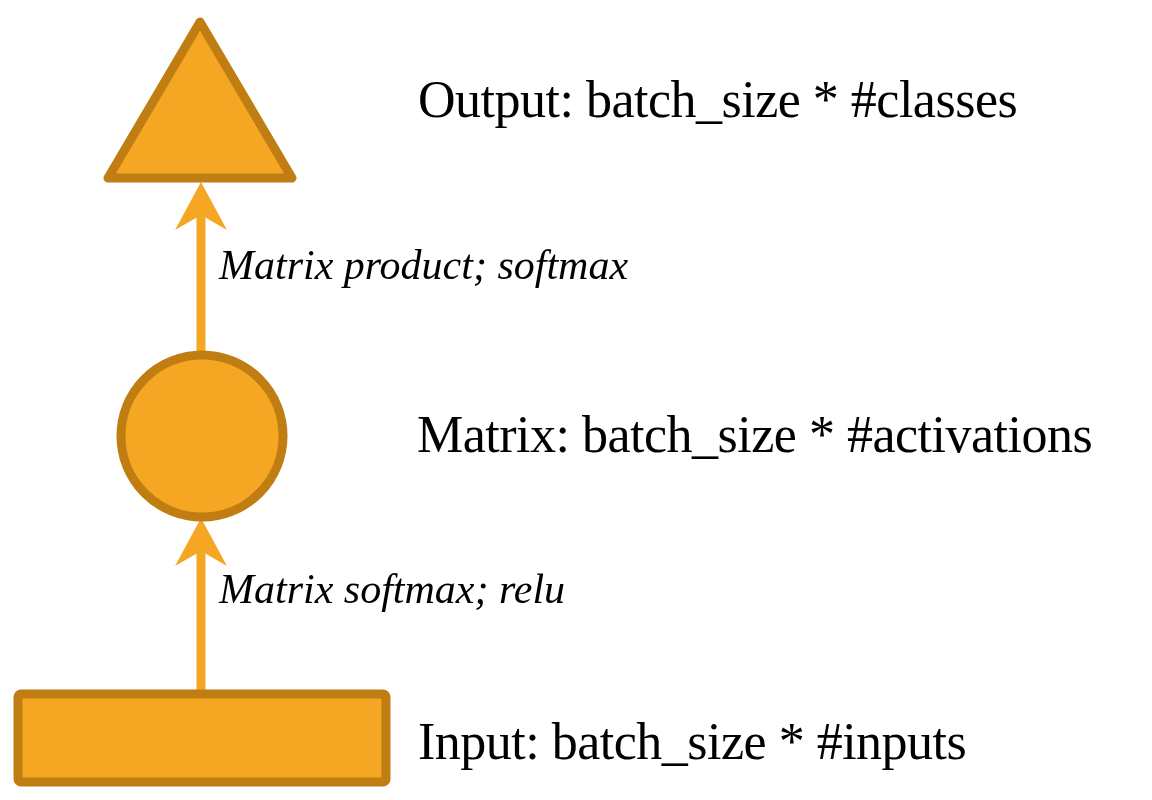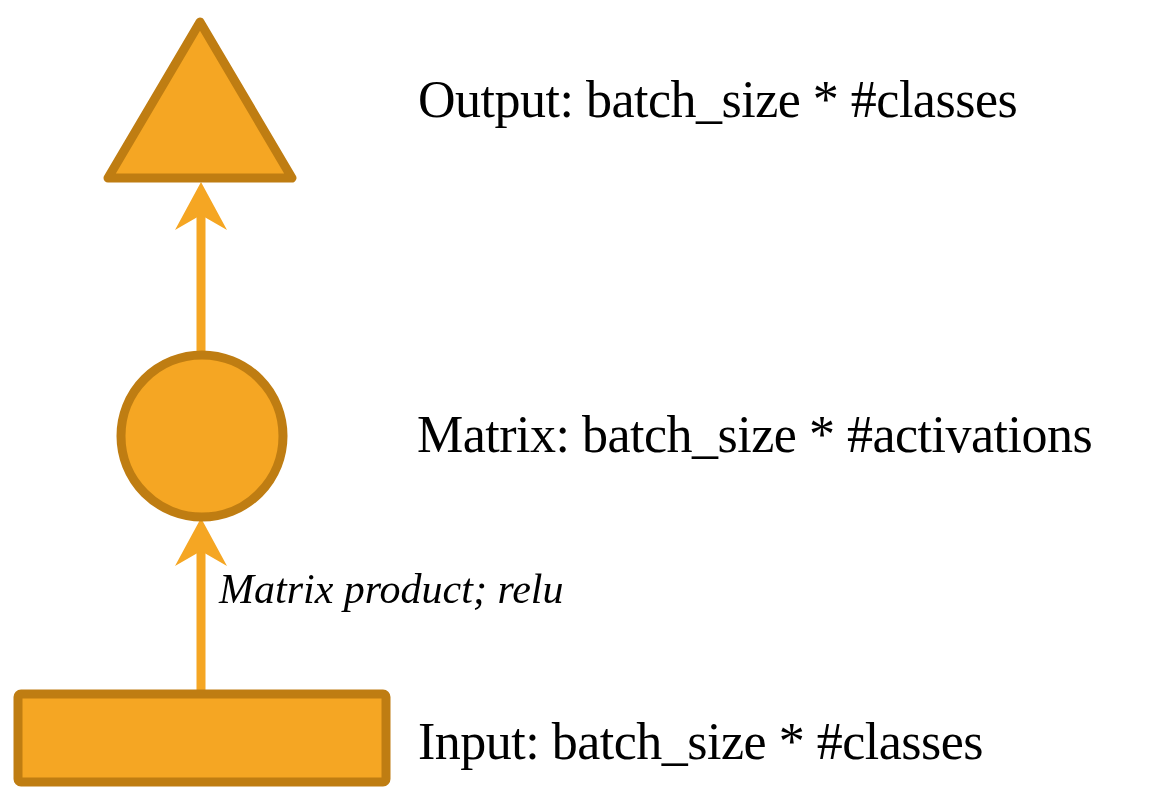--- a/index.html
+++ b/index.html
@@ -72,18 +72,19 @@
 
     <circle cx="202" cy="436" r="81" fill="#F5A623" stroke="#BF7D12" stroke-width="9"></circle>
 
     <rect x="18" y="694" width="368" height="88" rx="3" ry="3" fill="#F5A623" stroke="#BF7D12" stroke-width="9"></rect>
   </svg>
 
   <div id="label-output" class="label block">Output: batch_size * #classes</div>
 
   <div id="label-hidden" class="label block">Matrix: batch_size * #activations</div>
 
-  <div id="label-input" class="label block">Input: batch_size * #classes</div>
+  <div id="label-input" class="label block">Input: batch_size * #inputs</div>
 
+  <div id="label-edge-top" class="label edge">Matrix product; softmax</div>
 
-  <div id="label-edge-bottom" class="label edge">Matrix product; relu</div>
+  <div id="label-edge-bottom" class="label edge">Matrix softmax; relu</div>
 
 </div>
 
 </body></html>

